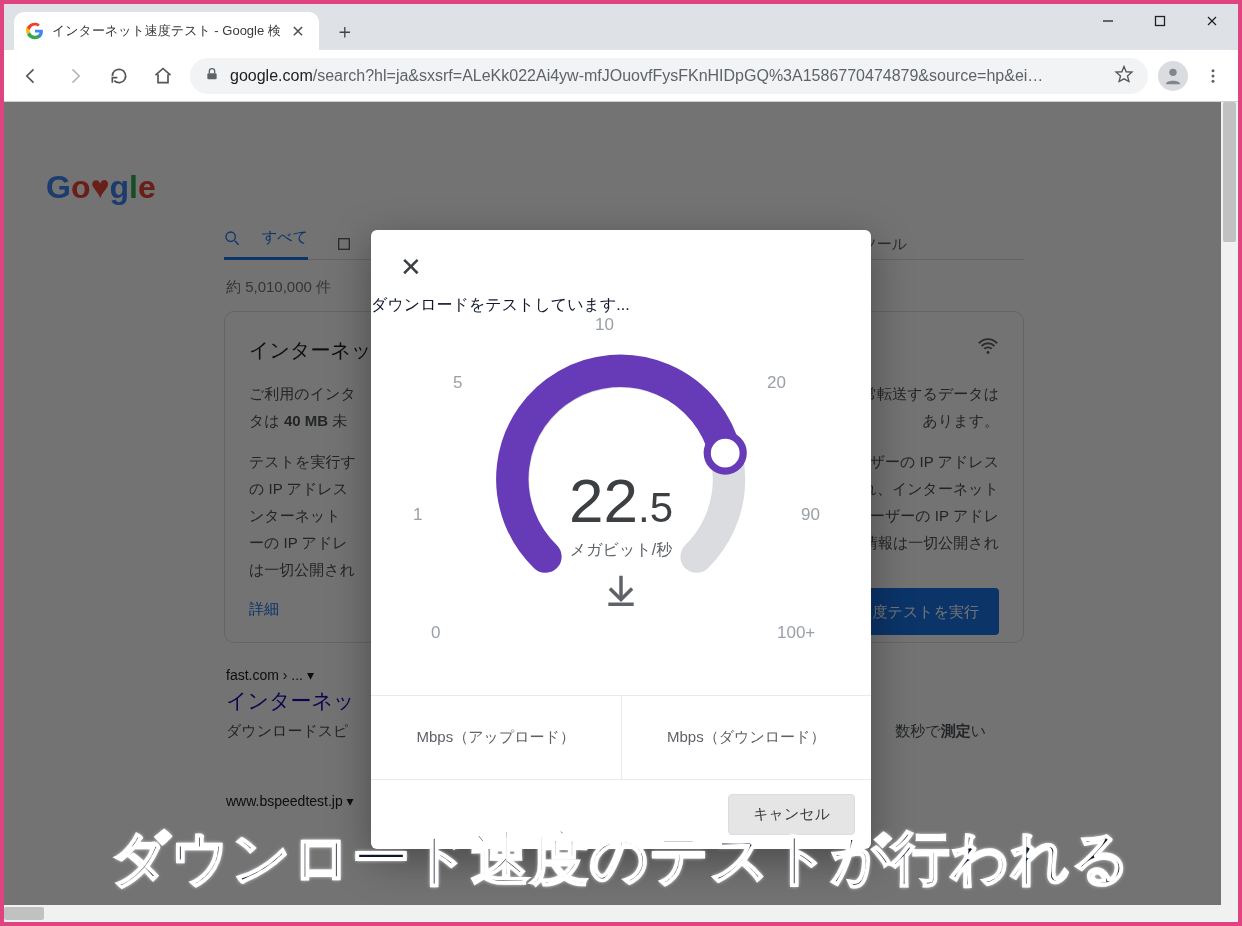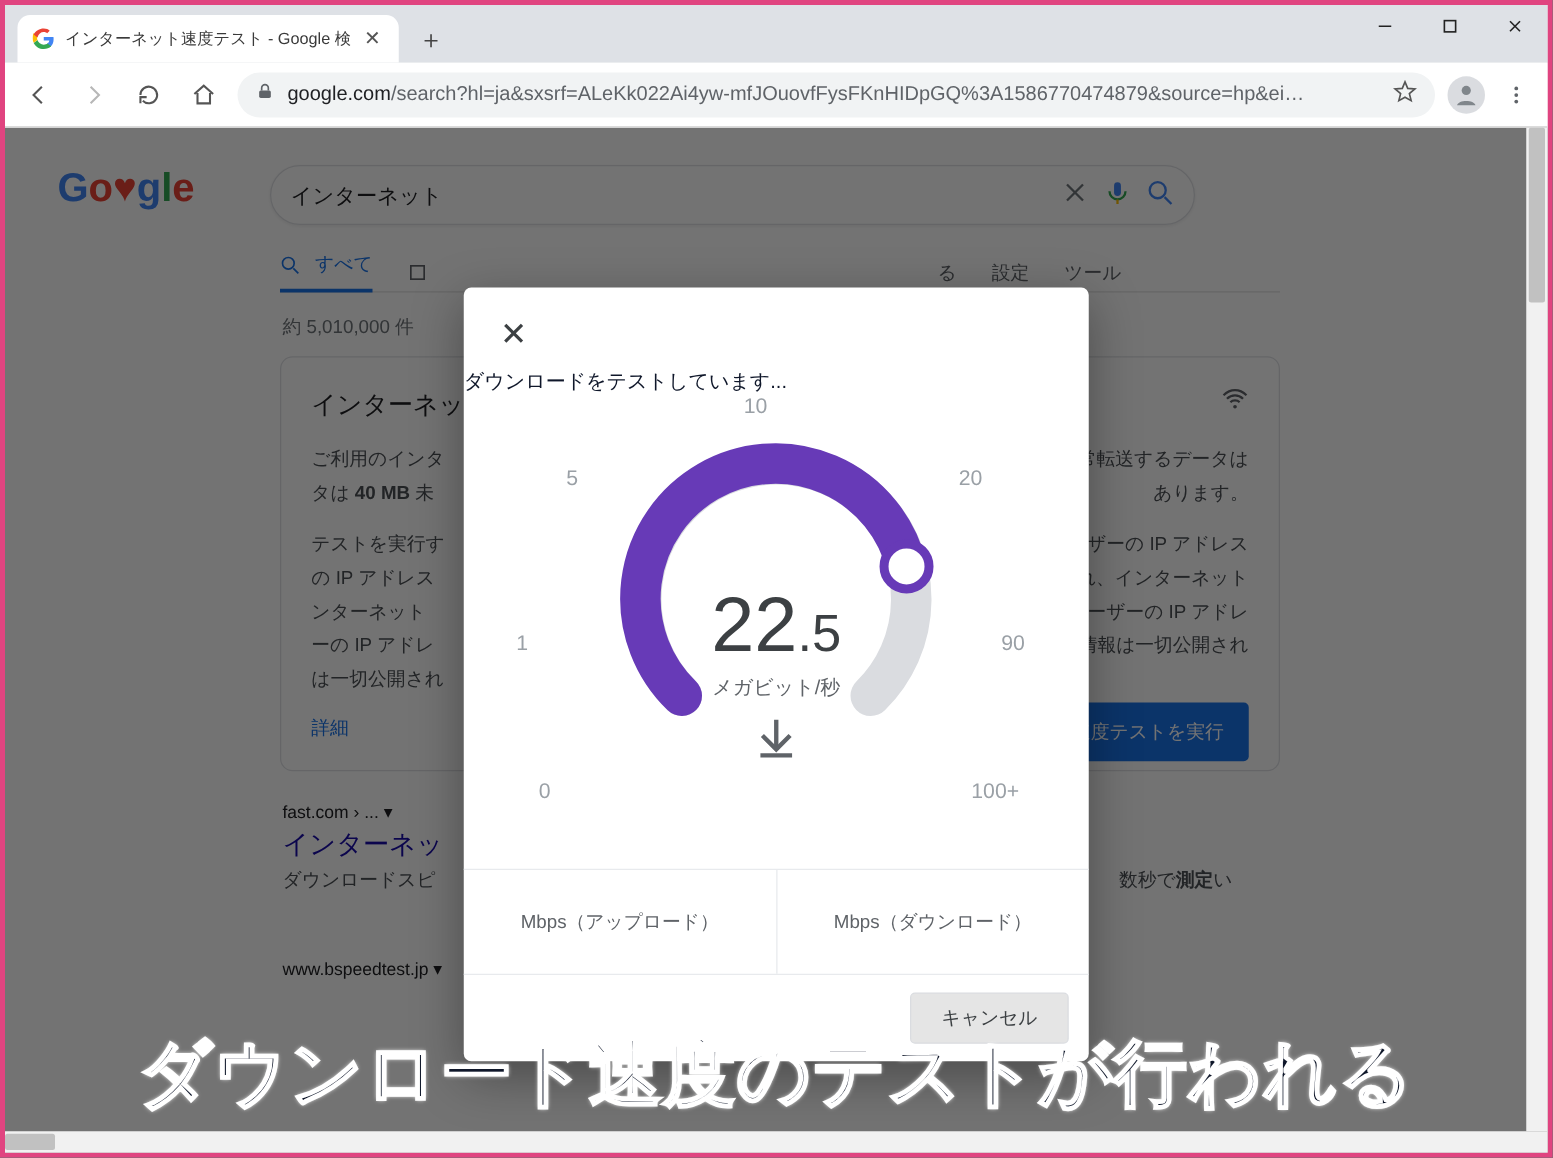--- a/index.html
+++ b/index.html
@@ -102,41 +102,41 @@
   background: #f1f1f1;
 }
 .scrollbar-v .thumb { position: absolute; left: 2px; right: 2px; top: 0; height: 140px; background: #c1c1c1; border-radius: 2px; }
 .scrollbar-h {
   position: absolute; left: 0; right: 0; bottom: 0; height: 17px;
   background: #f1f1f1;
 }
 .scrollbar-h .thumb { position: absolute; top: 2px; bottom: 2px; left: 0; width: 40px; background: #c1c1c1; border-radius: 2px; }
 
 
-.ghdr { display: flex; align-items: flex-start; padding: 30px 0 0 42px; gap: 60px; }
+.ghdr { display: flex; align-items: flex-start; padding: 30px 0 0 42px; gap: 60px; margin-top: 37px; }
 .glogo { font-size: 32px; font-weight: 700; }
 .glogo .b { color:#4285f4;} .glogo .r { color:#ea4335;} .glogo .g{color:#34a853;}
 .glogo .heart{color:#ea4335;}
 .sbox {
   width: 740px; height: 48px; border: 1px solid #dfe1e5; border-radius: 24px;
   display: flex; align-items: center; padding: 0 16px; gap: 12px;
   box-shadow: 0 1px 3px rgba(0,0,0,0.07); color: #202124; font-size: 17px;
 }
 .sbox .q { flex:1; }
 .sbox .sx { color:#70757a; cursor:pointer; }
 .sbox .sx svg{width:22px;height:22px;}
 .sbox .mic svg{width:22px;height:22px;}
 .sbox .mag { color:#4285f4; }
 .sbox .mag svg{width:22px;height:22px;}
 
 .tabsrow {
   margin-left: 220px; margin-top: 22px; display: flex; align-items: center; gap: 28px;
   color:#5f6368; font-size: 15px;
 }
-.tabsrow .tabi { display:flex; align-items:center; gap:12px; cursor:pointer;}
+.tabsrow .tabi { display:flex; align-items:center; gap:22px; cursor:pointer;}
 .tabsrow .tabi.active { color:#1a73e8; border-bottom: 3px solid #1a73e8; padding-bottom: 10px; }
 .tabsrow .right { margin-left: 380px; display:flex; gap:28px;}
 .dvdr { margin-left: 220px; border-bottom: 1px solid #e1e1e1; width: 800px; margin-top: -1px;}
 
 .rescount { margin-left: 222px; margin-top: 18px; color:#70757a; font-size: 15px;}
 
 .card {
   margin: 14px 0 0 220px; width: 800px; border:1px solid #dfe1e5; border-radius: 10px;
   padding: 20px 24px; color:#202124; font-size: 15px; line-height: 1.8;
 }
@@ -299,36 +299,20 @@
       </div>
   </div>
 
   <div class="viewport">
     <div class="page">
 
       <div class="ghdr">
         <div class="glogo">
           <span class="b">G</span><span class="r">o</span><span class="heart">♥</span><span class="b">g</span><span class="g">l</span><span class="r">e</span>
         </div>
-        <div class="sbox">
-          <span class="q">インターネット</span>
-          <span class="sx"><svg viewBox="0 0 24 24">
-                <line x1="5" y1="5" x2="19" y2="19" stroke="currentColor" stroke-width="2"></line>
-                <line x1="19" y1="5" x2="5" y2="19" stroke="currentColor" stroke-width="2"></line>
-              </svg></span>
-          <span class="mic"><svg viewBox="0 0 24 24">
-                <rect x="9" y="3" width="6" height="12" rx="3" fill="#4285f4"></rect>
-                <path d="M5 11a7 7 0 0 0 14 0" stroke="#34a853" fill="none" stroke-width="2"></path>
-                <line x1="12" y1="18" x2="12" y2="22" stroke="#fbbc05" stroke-width="2"></line>
-              </svg></span>
-          <span class="mag"><svg viewBox="0 0 24 24">
-                <circle cx="10" cy="10" r="7" stroke="currentColor" fill="none" stroke-width="2"></circle>
-                <line x1="16" y1="16" x2="22" y2="22" stroke="currentColor" stroke-width="2"></line>
-              </svg></span>
-        </div>
       </div>
 
       <div class="tabsrow">
         <span class="tabi active">
           <svg width="16" height="16" viewBox="0 0 24 24">
               <circle cx="10" cy="10" r="7" stroke="#1a73e8" fill="none" stroke-width="2"></circle>
               <line x1="16" y1="16" x2="22" y2="22" stroke="#1a73e8" stroke-width="2"></line>
             </svg>
           <span>すべて</span>
         </span>

